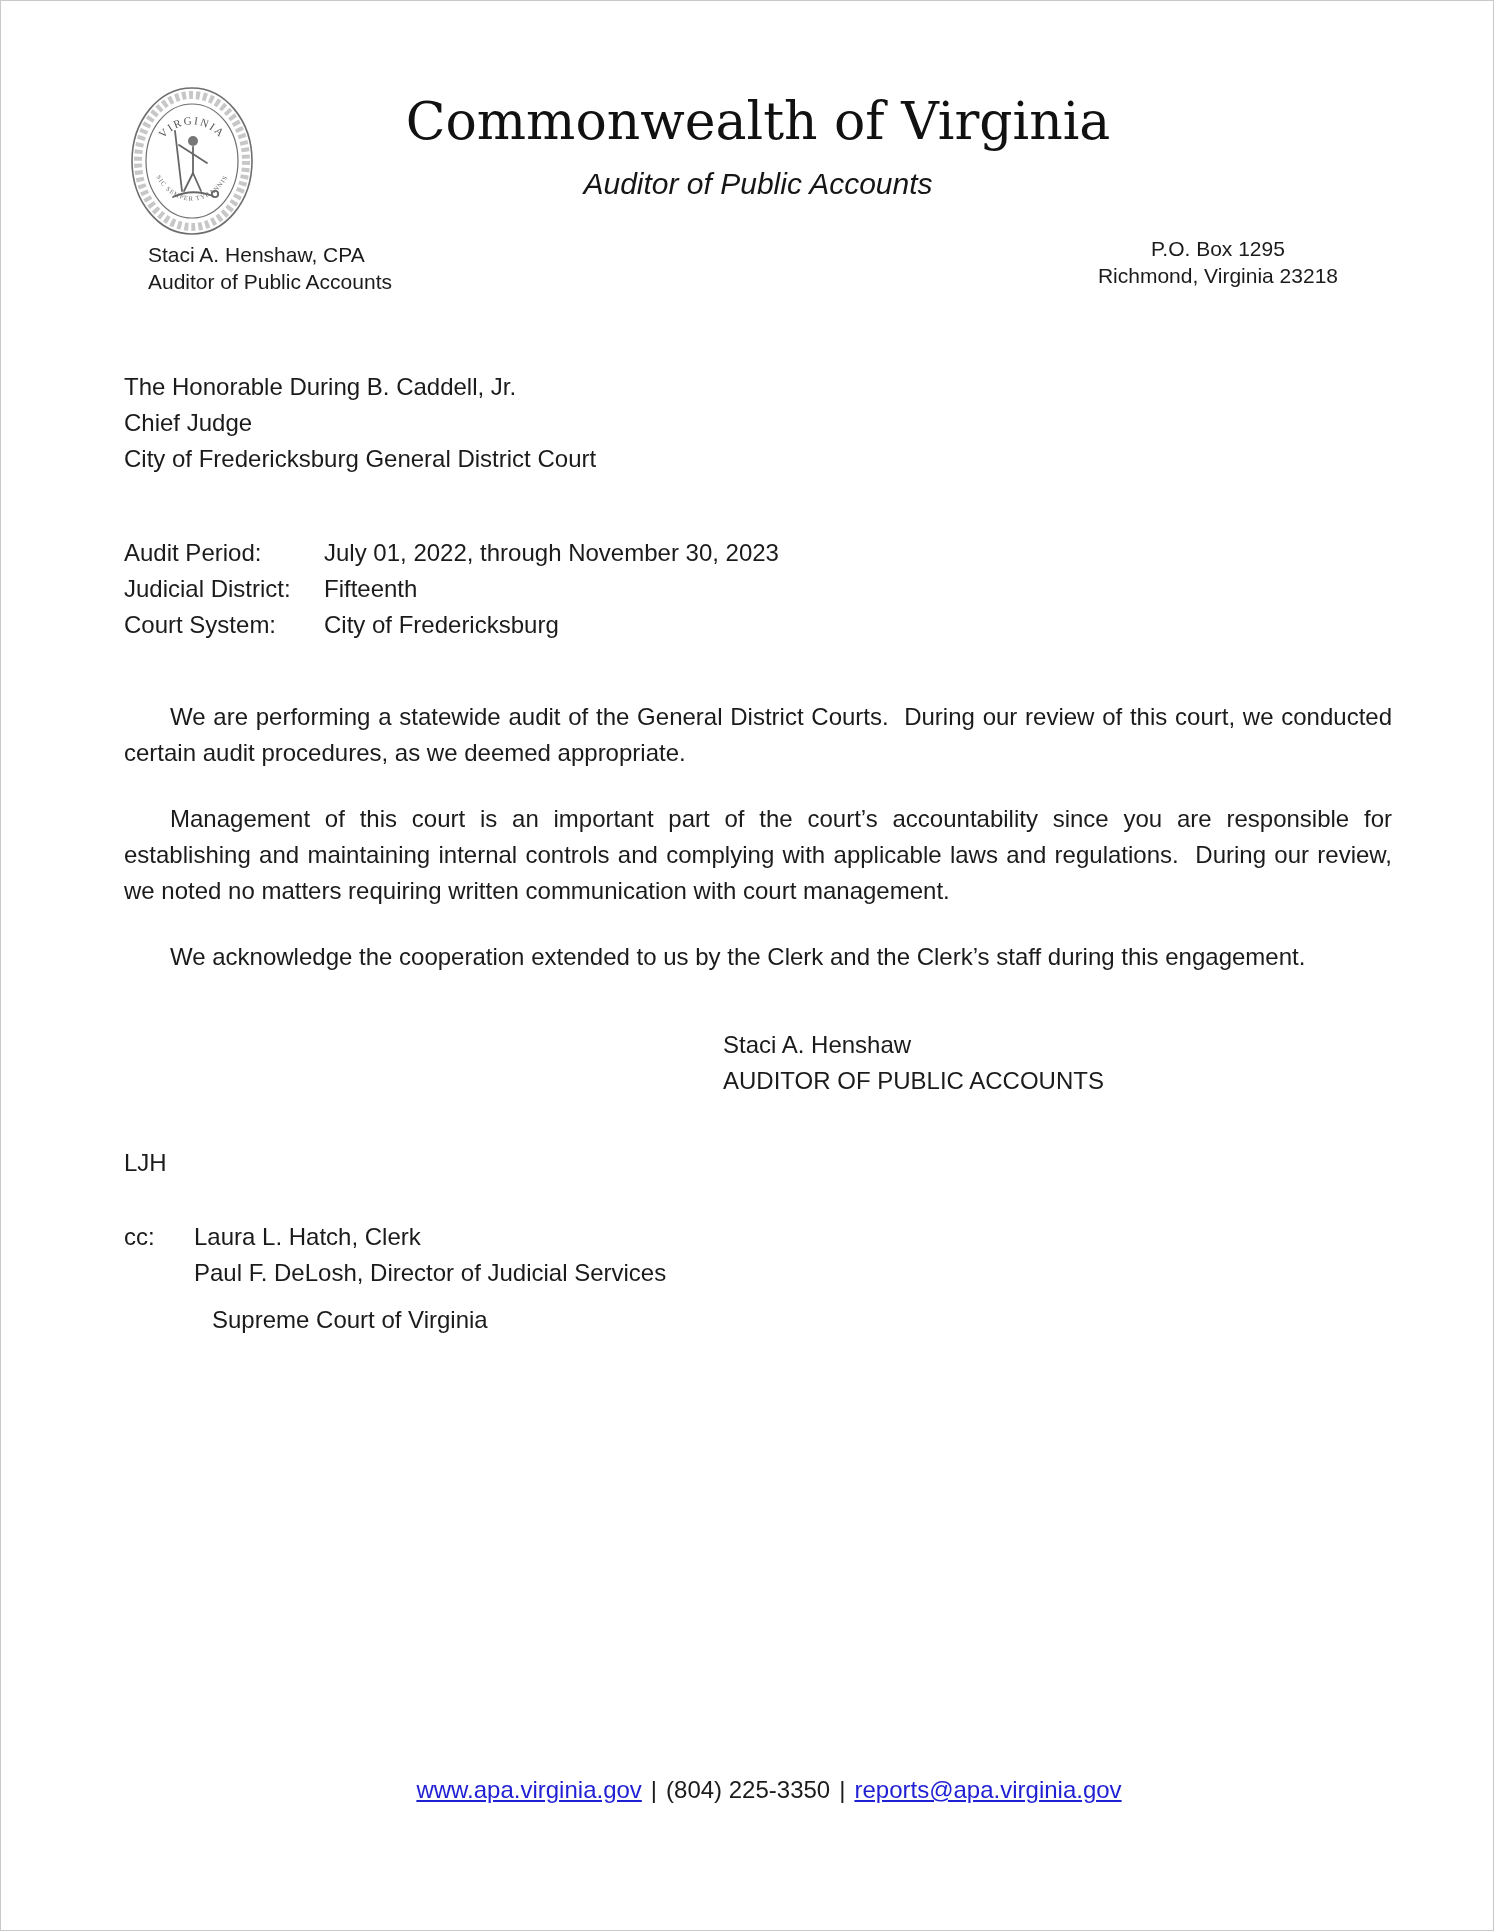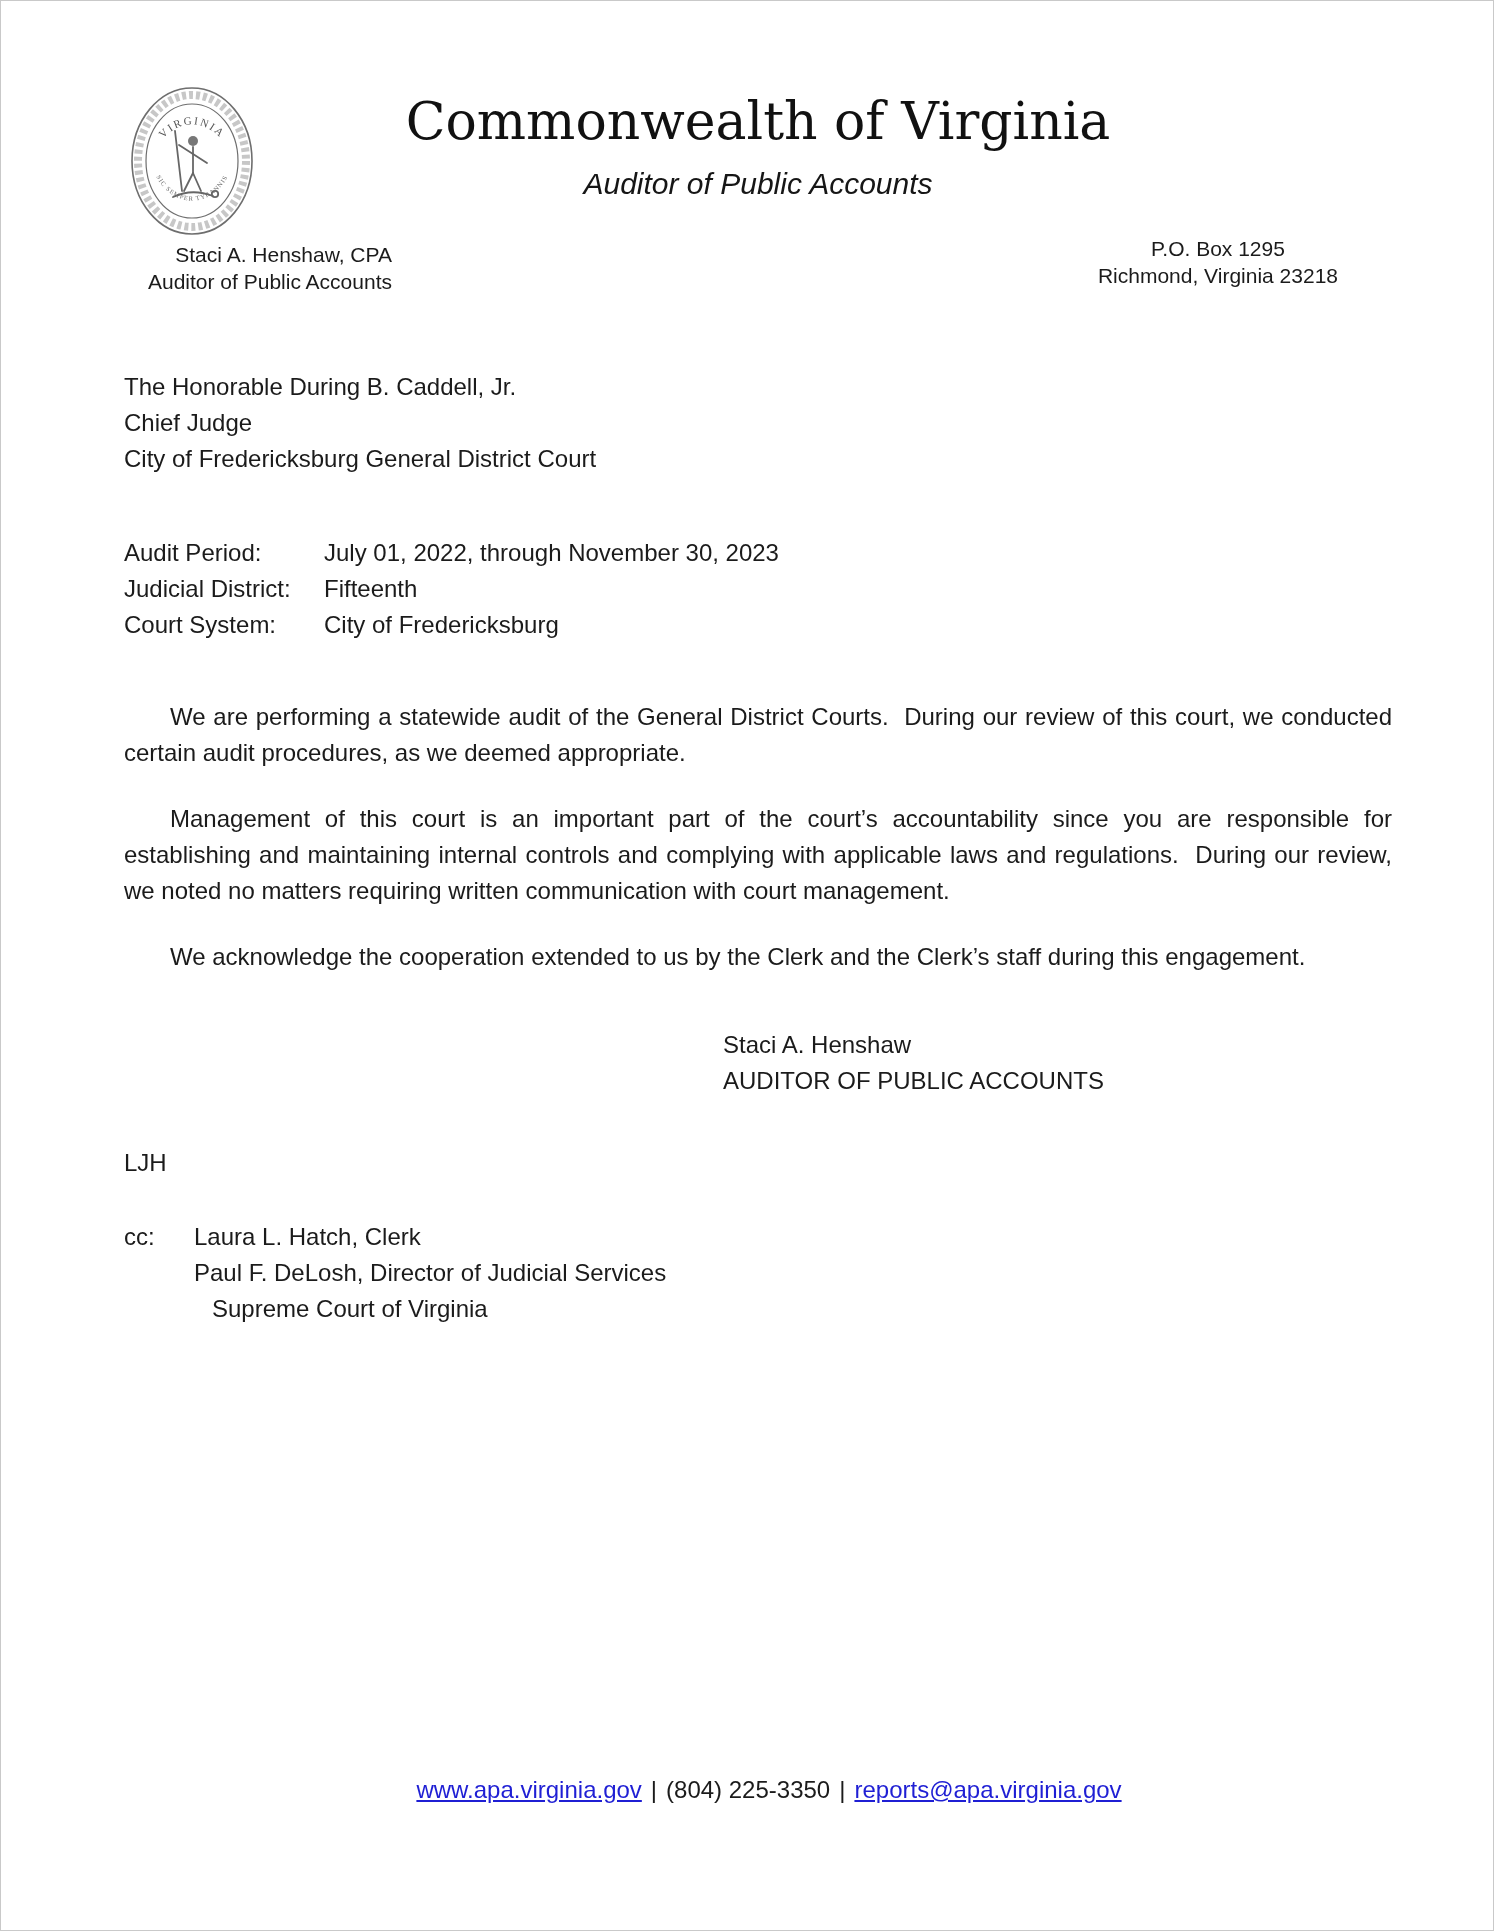--- a/index.html
+++ b/index.html
@@ -17,21 +17,21 @@
   .seal { position:absolute; left:5px; top:18px; width:126px; height:152px; }
   .org-title {
     text-align:center; font-family:"DejaVu Serif", serif;
     font-weight:400; font-size:52px; line-height:56px; padding-top:26px;
     color:#111;
   }
   .org-subtitle {
     text-align:center; font-style:italic; font-size:30px; margin-top:18px;
     color:#161616;
   }
-  .header-officials { position:absolute; left:24px; top:174px; font-size:21px; line-height:27px;text-align:right; }
+  .header-officials { position:absolute; left:24px; top:174px; font-size:21px; line-height:27px; }
   .header-address  { position:absolute; right:54px; top:168px; font-size:21px; line-height:27px; text-align:center; }
 
   
   .date-line { text-align:center; margin-top:58px; font-size:24px; }
 
   .recipient { margin-top:62px; font-size:24px; line-height:36px; }
 
   .ref-block { margin-top:58px; font-size:24px; line-height:36px; }
   .ref-row { display:flex; }
   .ref-label { width:200px; flex:0 0 auto; }
@@ -41,21 +41,21 @@
     margin:0 0 30px 0; font-size:24px; line-height:36px;
     text-align:justify; text-indent:46px; white-space:pre-wrap;
   }
 
   .signature { margin-left:599px; margin-top:52px; font-size:24px; line-height:36px; }
 
   .initials { margin-top:46px; font-size:24px; line-height:36px; }
 
   .cc { margin-top:38px; font-size:24px; line-height:36px; display:flex; }
   .cc-label { width:70px; flex:0 0 auto; }
-  .cc-extra { padding-left:18px; }
+  .cc-extra { padding-left:18px;margin-top:11px; }
 
   
   .footer { position:absolute; top:1775px; left:0; right:0; text-align:center; font-size:24px;padding-left:44px; }
   .footer a { color:#1f1fd4; text-decoration:underline; cursor:pointer; }
   .footer .sep { color:#1b1b1b; margin:0 9px; }
   .footer .phone { color:#1b1b1b; }
 
   
   .seal * { vector-effect:non-scaling-stroke; }
 </style>

